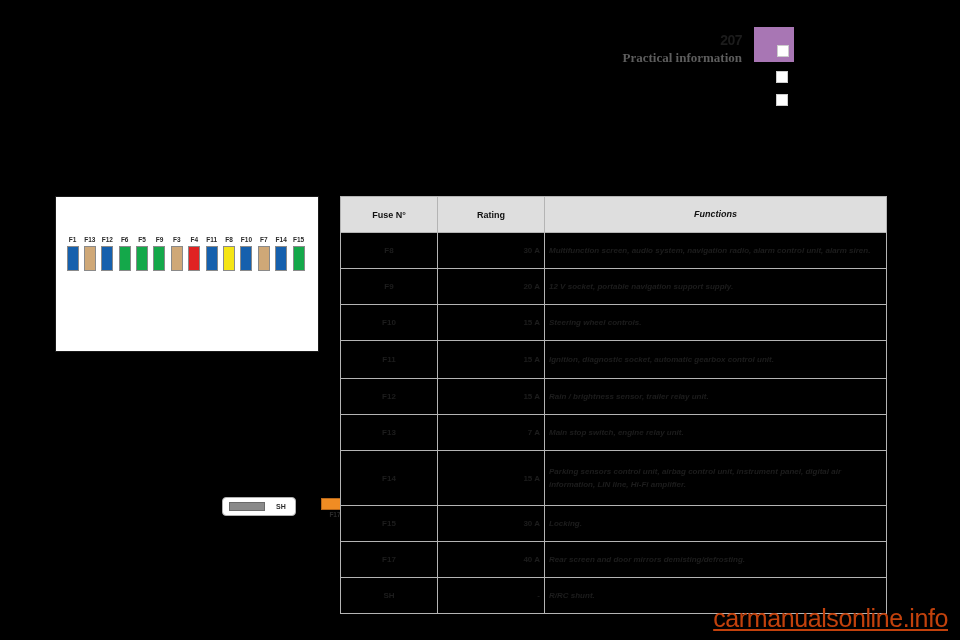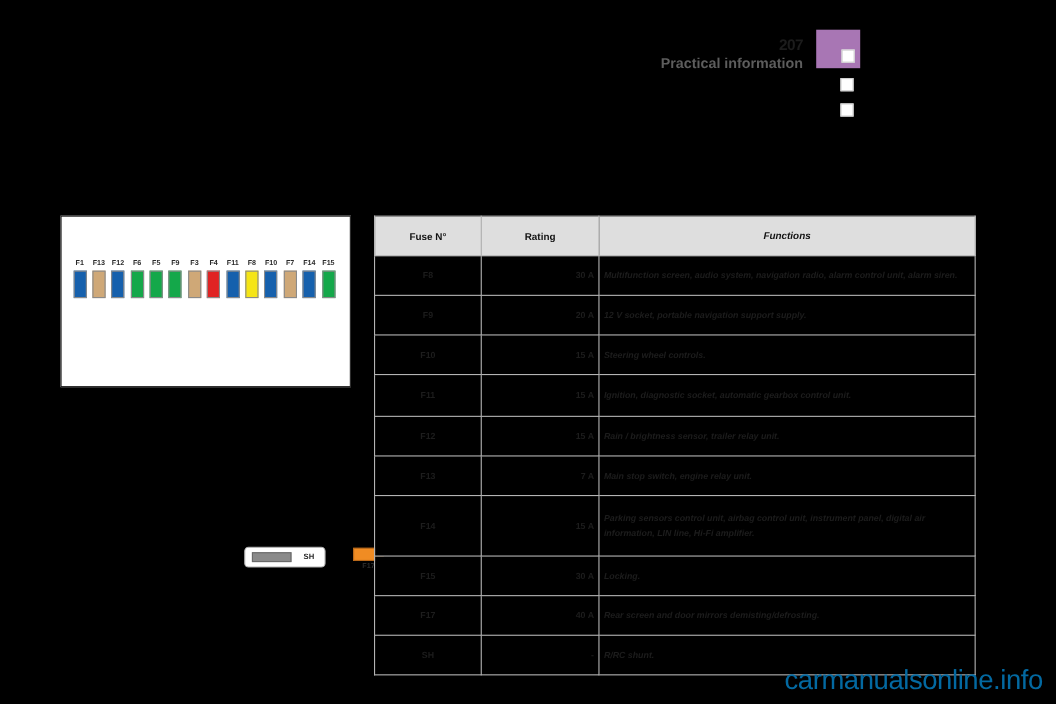--- a/index.html
+++ b/index.html
@@ -12,41 +12,42 @@
     height: 640px;
     position: relative;
     overflow: hidden;
     font-family: "Liberation Sans", sans-serif;
   }
 
   
   .header {
     position: absolute;
     top: 0;
-    left: 0;
+    left: 12px;
     width: 792px;
     height: 110px;
   }
   .page-number {
     position: absolute;
     right: 62px;
     top: 32px;
     font-size: 14px;
     font-weight: bold;
     color: #1c1c1c;
     letter-spacing: -0.5px;
   }
   .section-title {
     position: absolute;
     right: 62px;
     top: 50px;
     font-size: 13px;
     font-weight: bold;
     color: #5d5d5d;
     white-space: nowrap;
+    font-family: Liberation Serif, serif;
   }
   .tab-marker {
     position: absolute;
     background: #a876b4;
   }
   .tab-main {
     right: 10px;
     top: 27px;
     width: 40px;
     height: 35px;
@@ -180,22 +181,23 @@
   .col-fuse { width: 97px; text-align: center; }
   .col-rating { width: 107px; text-align: right; }
   .col-functions { text-align: left; padding-left: 7px; line-height: 13px; font-style: italic; }
 
   
   .watermark {
     position: absolute;
     right: 12px;
     bottom: 7px;
     font-size: 25px;
-    color: #0369a1;
+    color: #c2410c;
     letter-spacing: -0.4px;
+    text-decoration: underline;
   }
 </style>
 </head>
 <body>
 
 <div class="header">
   <div class="page-number">207</div>
   <div class="section-title">Practical information</div>
   <div class="tab-marker tab-main">
     <div class="tab-dot" style="right:5px; bottom:5px; position:absolute;"></div>

